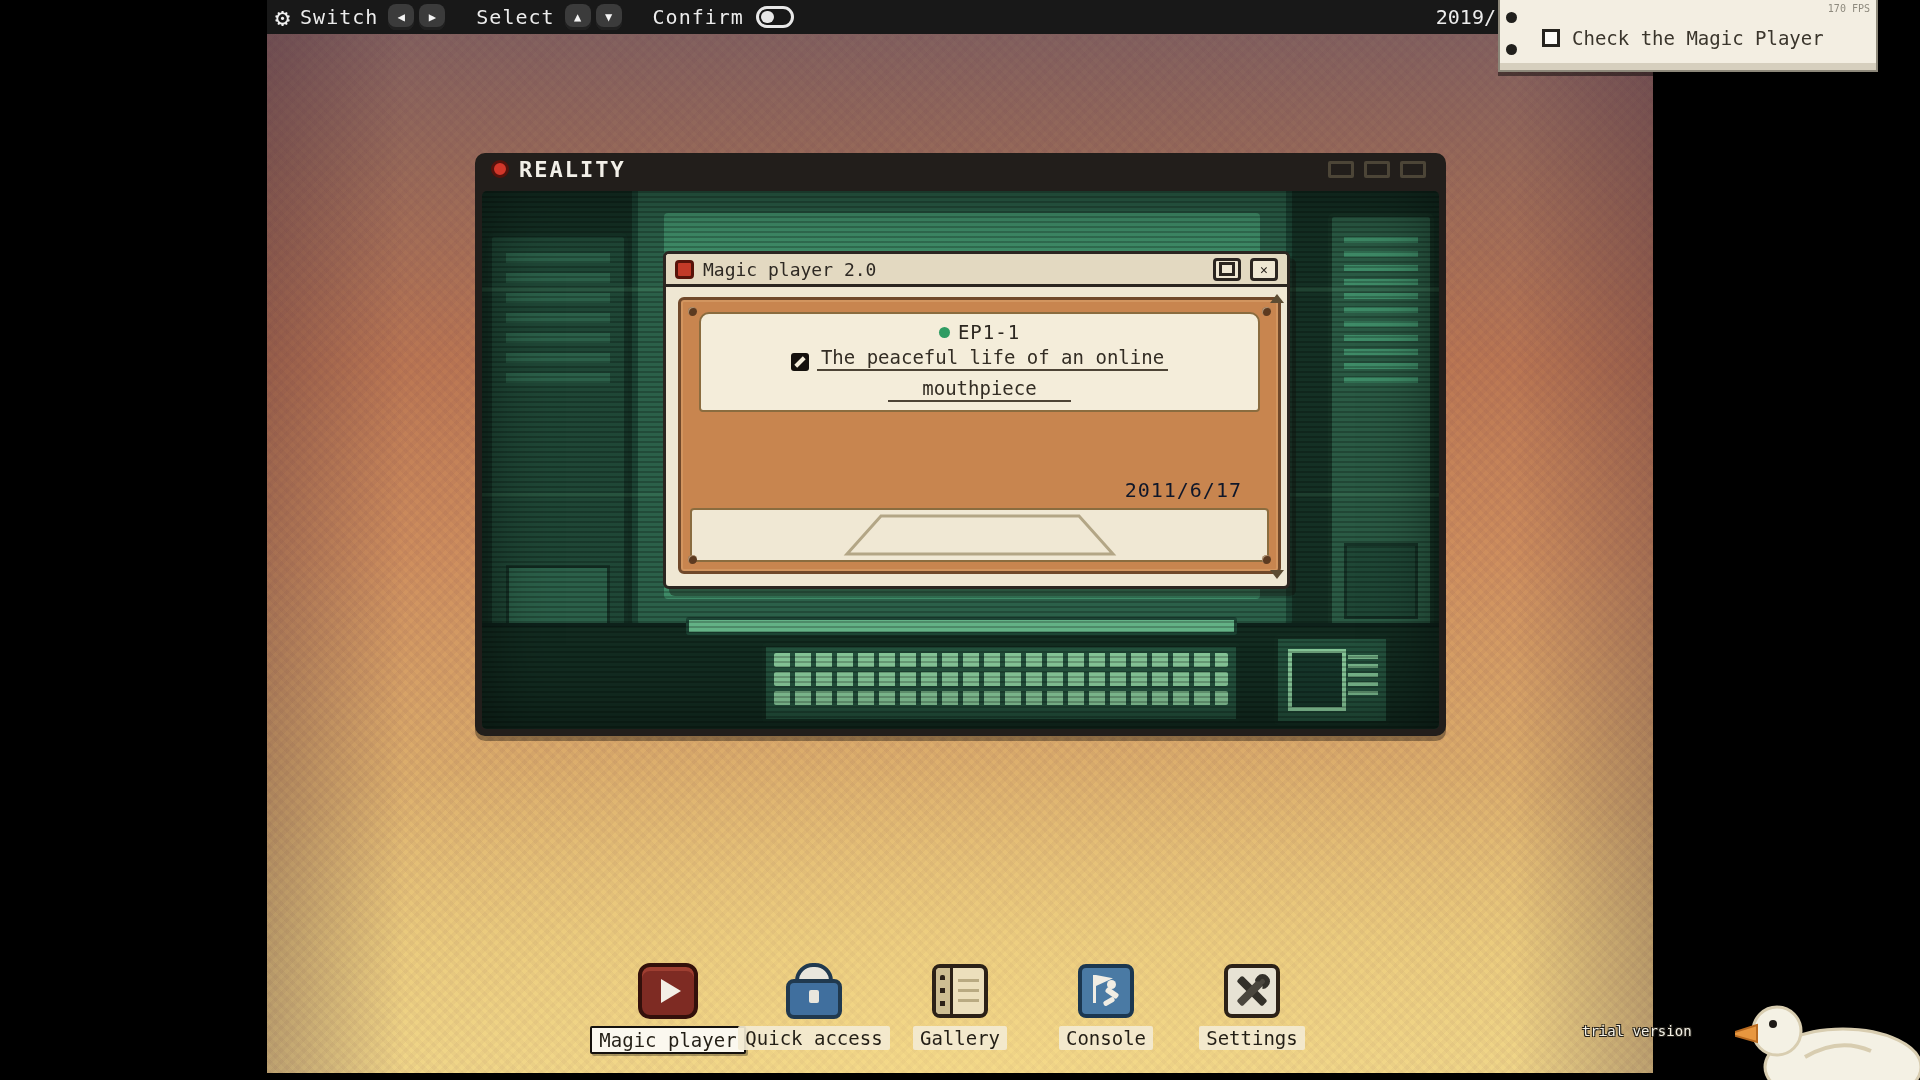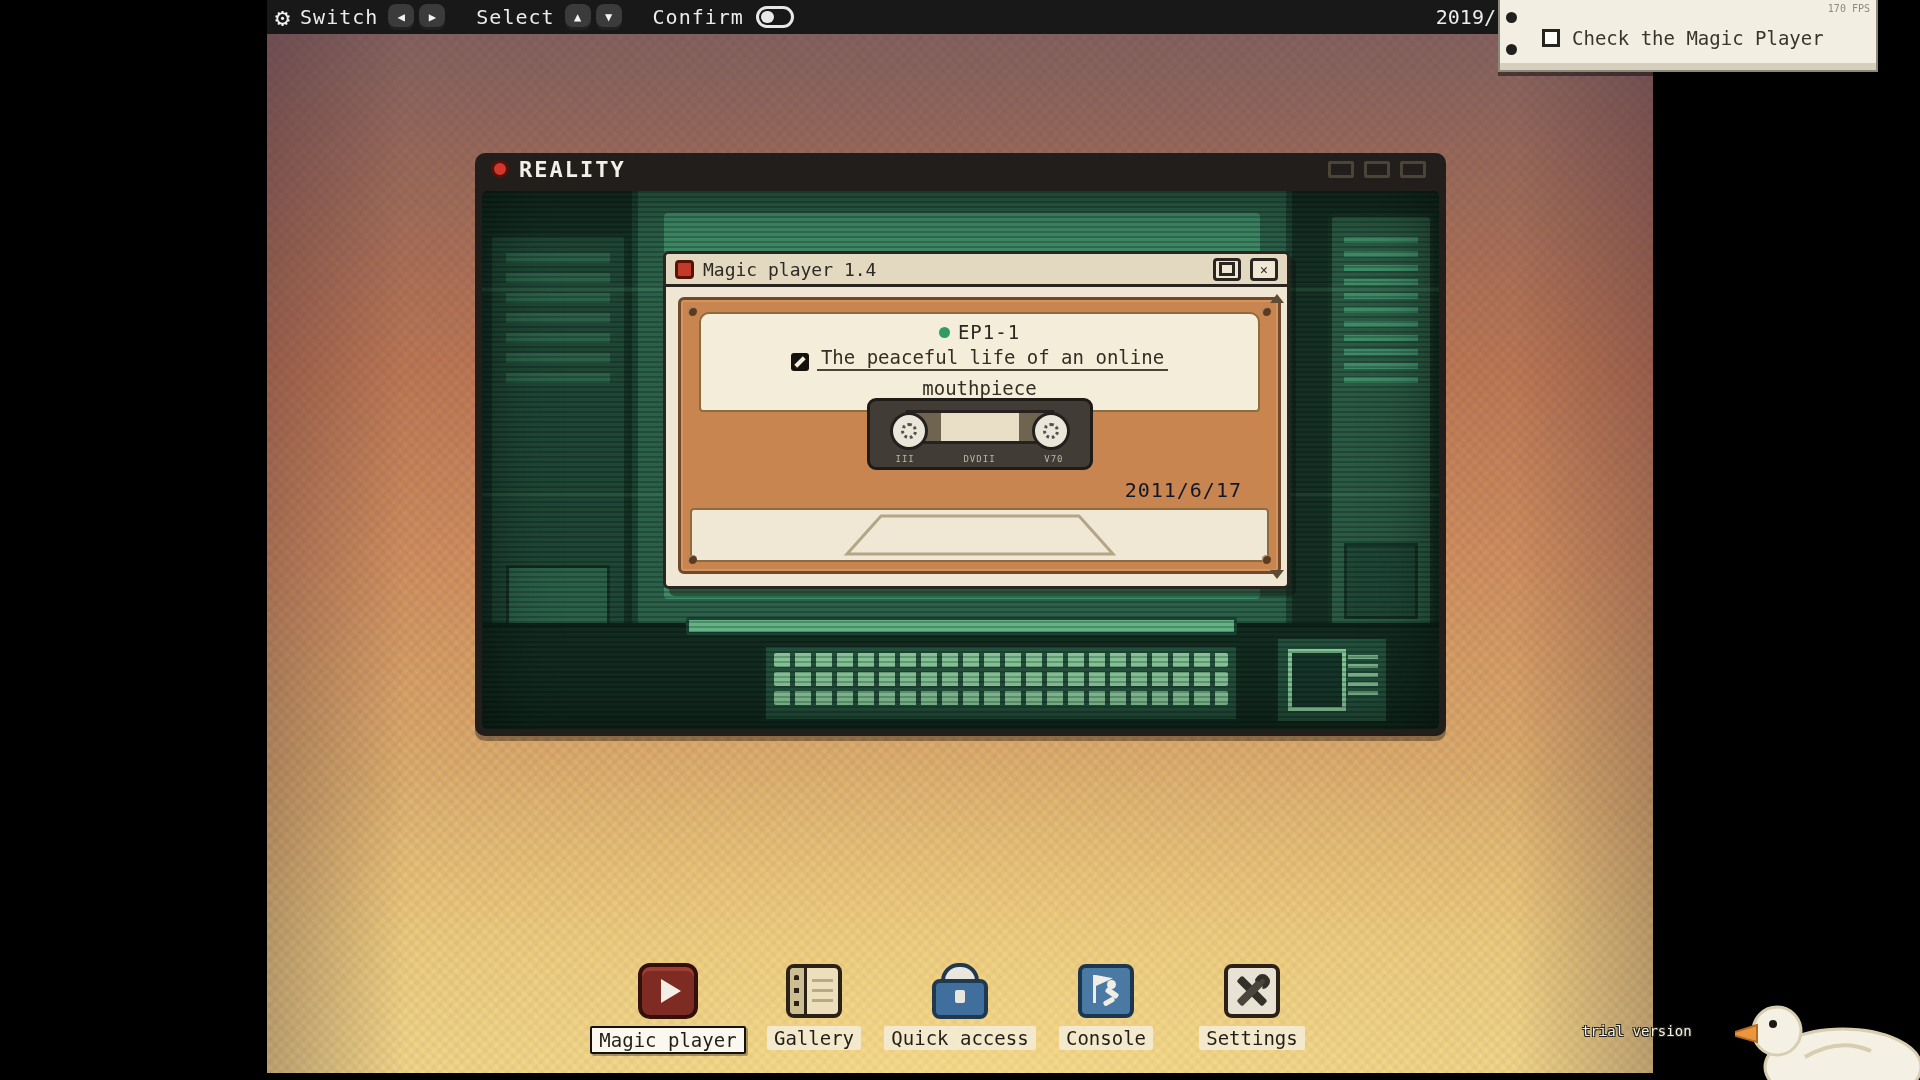--- a/index.html
+++ b/index.html
@@ -268,21 +268,21 @@
     <div class="glitch1"></div>
     <div class="glitch2"></div>
     <div class="scanlines"></div>
     <div class="vignette"></div>
   </div>
 </div>
 
 <div class="dialog">
   <div class="dlg-titlebar">
     <span class="dlg-icon"></span>
-    <span class="dlg-title">Magic player 1.4</span>
+    <span class="dlg-title">Magic player 2.0</span>
     <span class="dlg-buttons">
       <span class="dlg-btn min"></span>
       <span class="dlg-btn close">✕</span>
     </span>
   </div>
   <div class="dlg-body">
 
     <div class="cassette-wrap">
       <div class="cassette-panel">
         <span class="screw s-tl"></span>
@@ -297,34 +297,20 @@
           </div>
           <div class="t-line1">
             <span class="pen-icon"></span>
             <span class="t-text">The peaceful life of an online</span>
           </div>
           <div class="t-line2">
             <span class="t-text2">mouthpiece</span>
           </div>
         </div>
 
-        <div class="cassette">
-          <div class="c-window">
-            <span class="c-side"></span>
-              <span class="c-mid"></span>
-              <span class="c-side"></span>
-          </div>
-          <span class="reel left"></span>
-          <span class="reel right"></span>
-          <div class="c-marks">
-            <span>III</span>
-            <span>DVDII</span>
-            <span>V70</span>
-          </div>
-        </div>
 
         <span class="c-date">2011/6/17</span>
 
         <div class="bottom-tray">
           <svg width="310" height="46" viewBox="0 0 310 46">
             <polygon points="56,4 254,4 288,42 22,42" fill="none" stroke="#b3a686" stroke-width="3"></polygon>
           </svg>
         </div>
       </div>
       <span class="edge-arrow up"></span>
@@ -335,34 +321,34 @@
 
 <div class="icons">
   <div class="icon-item">
     <div class="icon-box">
         <div class="ic-mp"></div>
       </div>
     <span class="icon-label selected">Magic player</span>
   </div>
   <div class="icon-item">
     <div class="icon-box">
+      <div class="ic-qa">
+        <span class="qa-lid"></span>
+          <span class="qa-body"></span>
+      </div>
+    </div>
+    <span class="icon-label">Quick access</span>
+  </div>
+  <div class="icon-item">
+    <div class="icon-box">
       <div class="ic-gal">
           <div class="gal-lines"></div>
         </div>
     </div>
     <span class="icon-label">Gallery</span>
-  </div>
-  <div class="icon-item">
-    <div class="icon-box">
-      <div class="ic-qa">
-        <span class="qa-lid"></span>
-          <span class="qa-body"></span>
-      </div>
-    </div>
-    <span class="icon-label">Quick access</span>
   </div>
   <div class="icon-item">
     <div class="icon-box">
       <div class="ic-con">
         <span class="con-flagpole"></span>
           <span class="con-flag"></span>
         <span class="con-head"></span>
           <span class="con-body"></span>
           <span class="con-leg"></span>
       </div>

